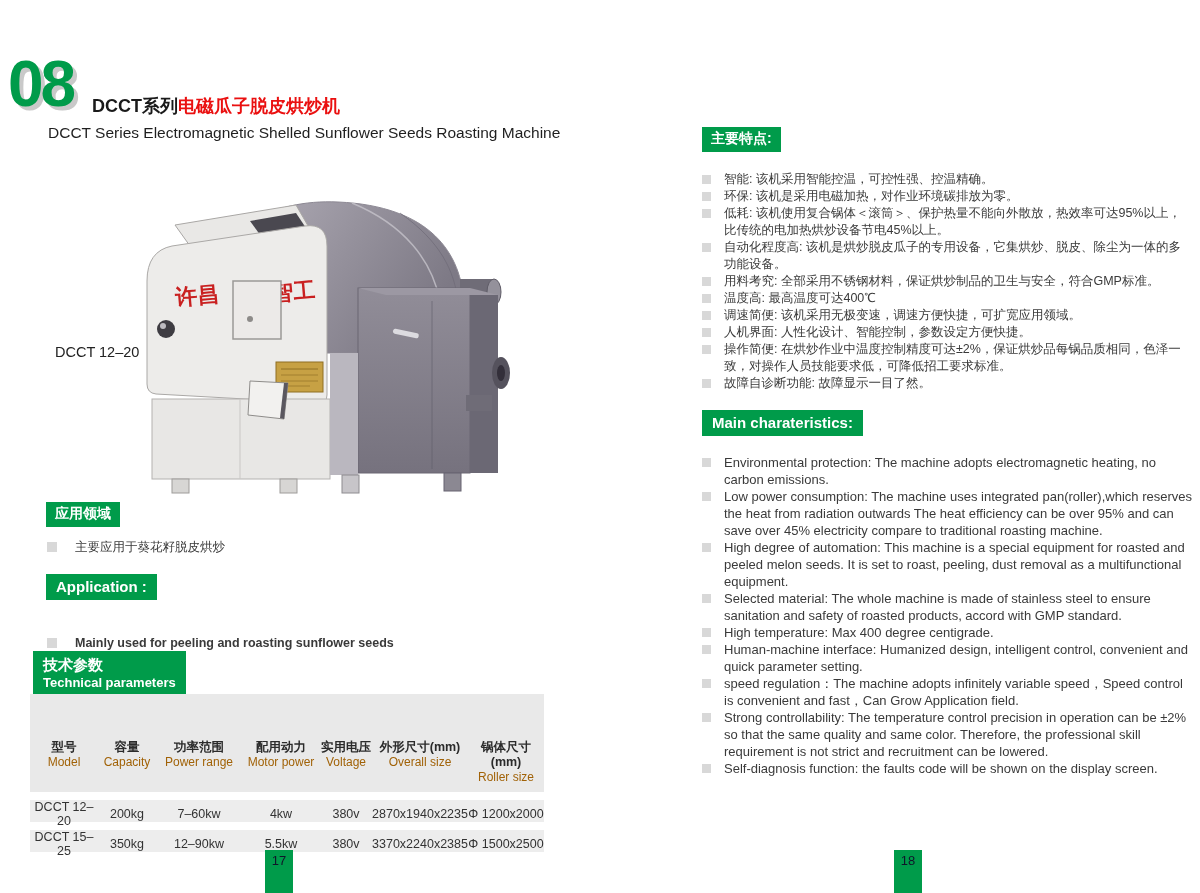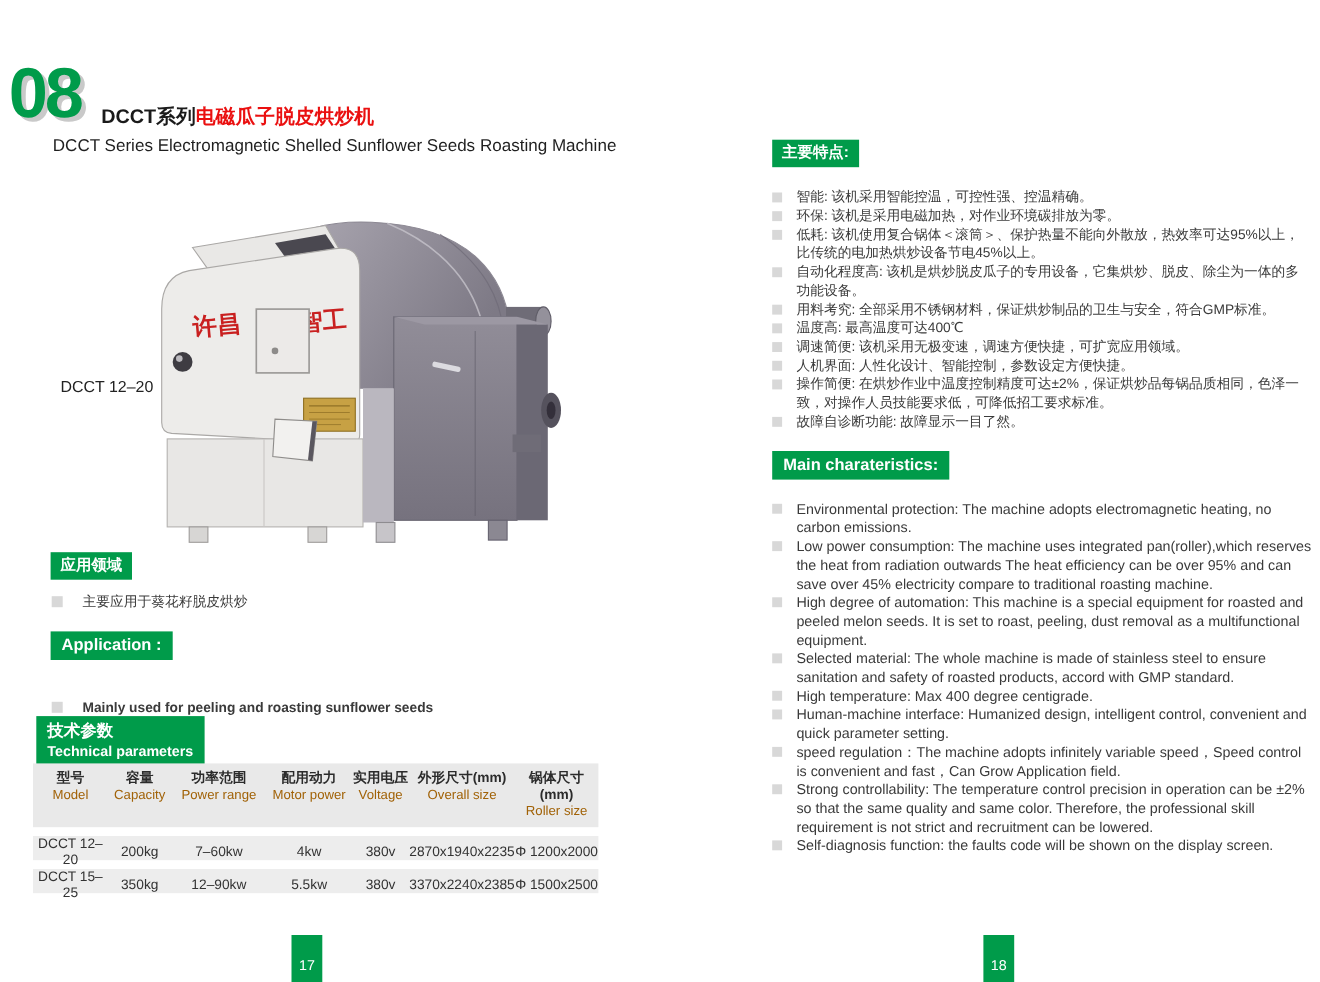--- a/index.html
+++ b/index.html
@@ -47,33 +47,33 @@
   .app-line.en{font-weight:bold;font-size:12.5px;}
 
   .machine-label{left:55px;top:344px;font-size:14.5px;color:#222;}
 
   
   .tech-table{left:30px;top:694px;width:514px;}
   .t-head{
     display:grid;grid-template-columns:68px 58px 86px 78px 52px 96px 76px;
     background:#e9e9e9;padding:6px 0 7px 0;
   }
-  .t-head .cell{text-align:center;}
+  .t-head .cell{text-align:center;margin-top:40px;}
   .t-head .cn{font-size:12.5px;font-weight:bold;color:#2b2b2b;line-height:15px;}
   .t-head .en{font-size:12px;color:#a16207;line-height:15px;}
   .t-row{
     display:grid;grid-template-columns:68px 58px 86px 78px 52px 96px 76px;
     background:#ededed;margin-top:8px;height:22px;align-items:center;
   }
   .t-row .cell{text-align:center;font-size:12.5px;color:#333;}
 
   
   .page-tab{
-    width:28px;height:43px;background:#009b4a;color:#ffffff;font-size:13px;
-    text-align:center;padding-top:20px;box-sizing:border-box;
+    width:28px;height:43px;background:#009b4a;color:#0f172a;font-size:13px;
+    text-align:center;padding-top:3px;box-sizing:border-box;
   }
 
   svg text{font-family:"Liberation Sans",sans-serif;}
 </style>
 </head>
 <body>
 
 <div class="abs section-number">08</div>
 
 <div class="abs title-row">

